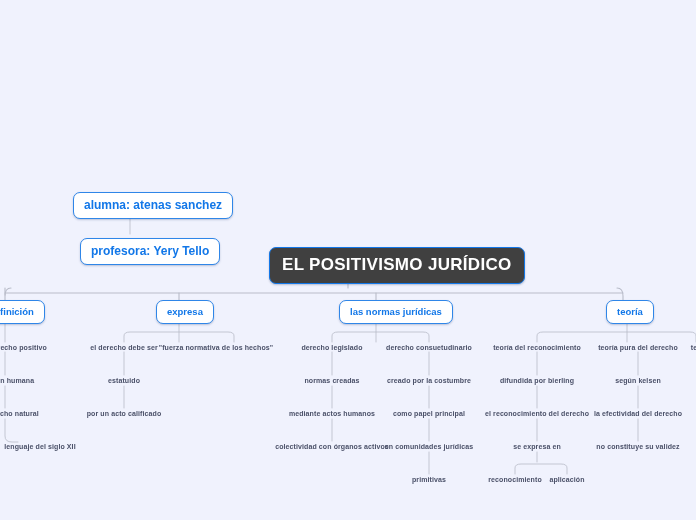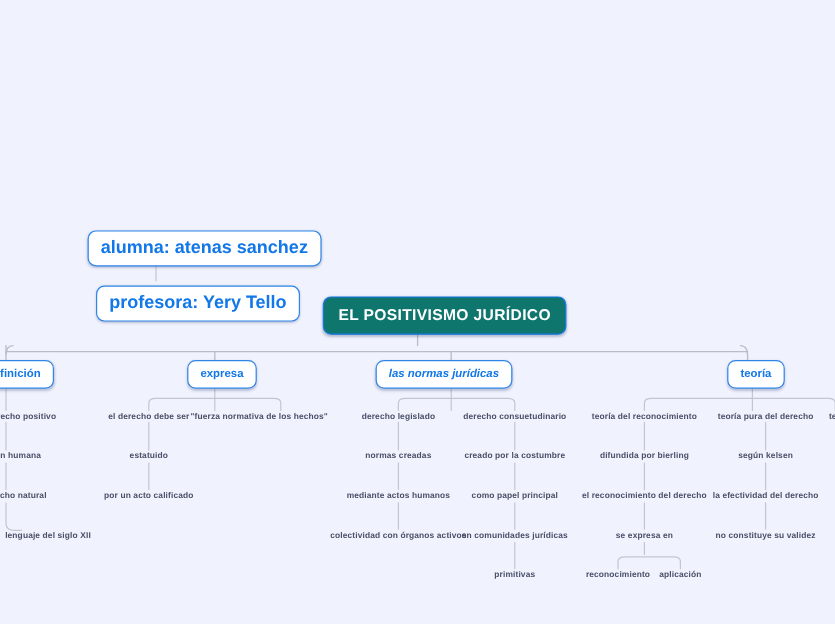--- a/index.html
+++ b/index.html
@@ -28,45 +28,45 @@
     height: 520px;
     pointer-events: none;
   }
   .node {
     position: absolute;
     box-sizing: border-box;
     white-space: nowrap;
   }
   
   .node.root {
-    background: #0f766e;
+    background: #404040;
     border: 1px solid #1277e8;
     border-radius: 7px;
     color: #ffffff;
-    font-size: 13px;
+    font-size: 17px;
     font-weight: bold;
     letter-spacing: 0.3px;
     padding: 7px 12px 8px 12px;
     text-align: center;
     box-shadow: 0 1px 2px rgba(30,50,90,0.28);
   }
   
   .node.box {
     background: #ffffff;
     border: 1.6px solid #2f86e8;
     border-radius: 7px;
     color: #1277e8;
     font-size: 9.5px;
     font-weight: bold;
     padding: 5px 10px 6px 10px;
     text-align: center;
     box-shadow: 0 1px 2px rgba(60,80,130,0.30);
   }
   .node.box.meta {
-    font-size: 15px;
+    font-size: 12px;
   }
   
   .node.leaf {
     color: #4a5068;
     font-size: 7px;
     font-weight: bold;
     letter-spacing: 0.1px;
     text-align: center;
     transform: translateX(-50%);
     padding: 0;
@@ -157,21 +157,21 @@
   </div>
 
   <div class="node box" style="left:-22px; top:300px;">
     <span>definición</span>
   </div>
 
   <div class="node box" style="left:156px; top:300px;">
     <span>expresa</span>
   </div>
 
-  <div class="node box" style="left:313px; top:300px;font-style:italic;">
+  <div class="node box" style="left:339px; top:300px;">
     <span>las normas jurídicas</span>
   </div>
 
   <div class="node box" style="left:606px; top:300px;">
     <span>teoría</span>
   </div>
 
   <div class="node leaf" style="left:18px; top:344px;">
     <span>derecho positivo</span>
   </div>

